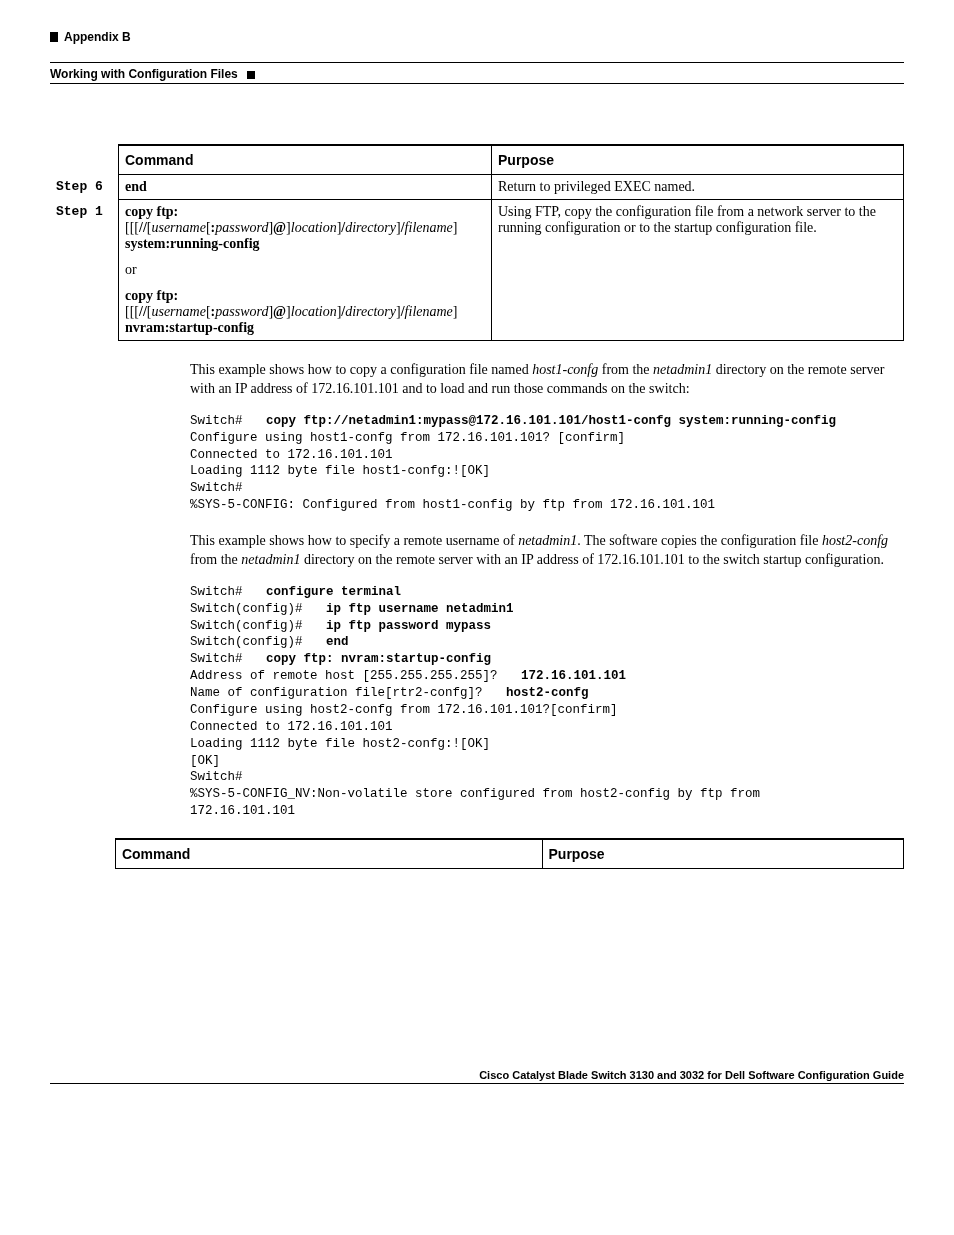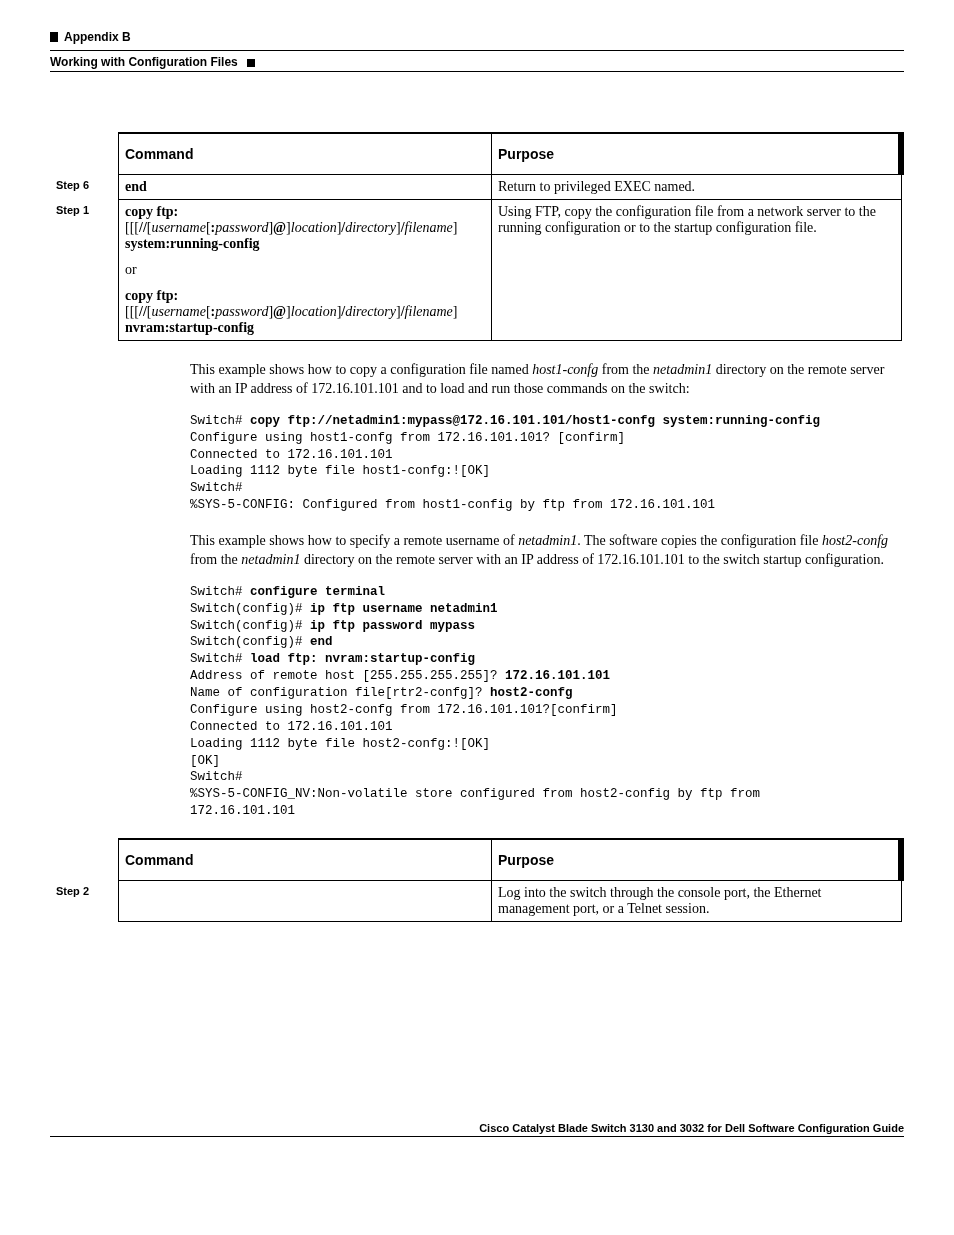--- a/index.html
+++ b/index.html
@@ -18,21 +18,21 @@
     font-size: 12px;
   }
   .header-section {
     margin-bottom: 6px;
     position: relative;
   }
   .header-top-line {
     display:flex;
     align-items:center;
     border-bottom:1px solid #000;
-    padding-bottom:6px;
+    padding-bottom:18px;
     text-align:right;
   }
   .header-top-line::before {
     content:"";
     display:inline-block;
     width:8px;
     height:10px;
     background:#000;
     margin-right:6px;
   }
@@ -63,71 +63,72 @@
     width: 100%;
     margin-bottom: 20px;
   }
   table.cmd-table th {
     font-family: Arial, Helvetica, sans-serif;
     font-weight: bold;
     font-size: 14px;
     text-align: left;
     border-top: 2px solid #000;
     border-bottom: 1px solid #000;
-    padding: 12px 6px;
+    padding: 6px 6px;
     vertical-align: top;
   }
   table.cmd-table td {
     border-bottom: 1px solid #000;
     padding: 4px 6px;
     vertical-align: top;
     font-size: 14px;
   }
   table.cmd-table td.step {
     border: none;
-    font-family: Liberation Sans, sans-serif;
-    font-weight: bold;
-    font-size: 11px;
+    font-family: Liberation Mono, monospace;
+    font-weight: bold;
+    font-size: 13px;
     white-space: nowrap;
     padding-right: 12px;
     width: 50px;
   }
   table.cmd-table th.step-h {
     border: none;
   }
   table.cmd-table td.cmd {
     border-left: 1px solid #000;
     border-right: 1px solid #000;
     width: 360px;
   }
   table.cmd-table td.purpose {
     border-right: 1px solid #000;
   }
   table.cmd-table th.cmd-h {
     border-left: 1px solid #000;
     border-right: 1px solid #000;
   }
   table.cmd-table th.purpose-h {
-    border-right: 6px solid #000000;
+    border-right: 1px solid #000000;
   }
   .body-para {
     margin-left: 140px;
     margin-bottom: 14px;
     line-height: 1.35;
   }
   .code-block {
     margin-left: 140px;
     font-family: "Courier New", Courier, monospace;
     font-size: 12.5px;
     white-space: pre;
     margin-bottom: 18px;
     line-height: 1.35;
   }
   .code-block b {
     font-weight: bold;
+    margin-left: 16px;
   }
   h2.section-heading {
     font-family: Arial, Helvetica, sans-serif;
     font-weight: bold;
     font-size: 19px;
     margin-top: 28px;
     margin-bottom: 16px;
   }
   .italic { font-style: italic; }
   .bold { font-weight: bold; }
@@ -205,21 +206,21 @@
 %SYS-5-CONFIG: Configured from host1-config by ftp from 172.16.101.101</div>
 
   <p class="body-para">
     <span>This example shows how to specify a remote username of </span><span class="italic">netadmin1</span><span>. The software copies the configuration file </span><span class="italic">host2-confg</span><span> from the </span><span class="italic">netadmin1</span><span> directory on the remote server with an IP address of 172.16.101.101 to the switch startup configuration.</span>
   </p>
 
   <div class="code-block" id="code2">Switch# <b>configure terminal</b>
 Switch(config)# <b>ip ftp username netadmin1</b>
 Switch(config)# <b>ip ftp password mypass</b>
 Switch(config)# <b>end</b>
-Switch# <b>load ftp: nvram:startup-config</b>
+Switch# <b>copy ftp: nvram:startup-config</b>
 Address of remote host [255.255.255.255]? <b>172.16.101.101</b>
 Name of configuration file[rtr2-confg]? <b>host2-confg</b>
 Configure using host2-confg from 172.16.101.101?[confirm]
 Connected to 172.16.101.101
 Loading 1112 byte file host2-confg:![OK]
 [OK]
 Switch#
 %SYS-5-CONFIG_NV:Non-volatile store configured from host2-config by ftp from
 172.16.101.101</div>
 
@@ -227,25 +228,20 @@
 
   <table class="cmd-table">
     <thead>
       <tr>
         <th class="step-h"></th>
         <th class="cmd-h">Command</th>
         <th class="purpose-h">Purpose</th>
       </tr>
     </thead>
     <tbody id="t2body">
-        <tr>
-          <td class="step">Step 2</td>
-          <td class="cmd"></td>
-          <td class="purpose">Log into the switch through the console port, the Ethernet management port, or a Telnet session.</td>
-        </tr>
       </tbody>
   </table>
 
 </div>
 
 <div class="footer">
   <div class="footer-doc-title">Cisco Catalyst Blade Switch 3130 and 3032 for Dell Software Configuration Guide</div>
 
 </div>
 

